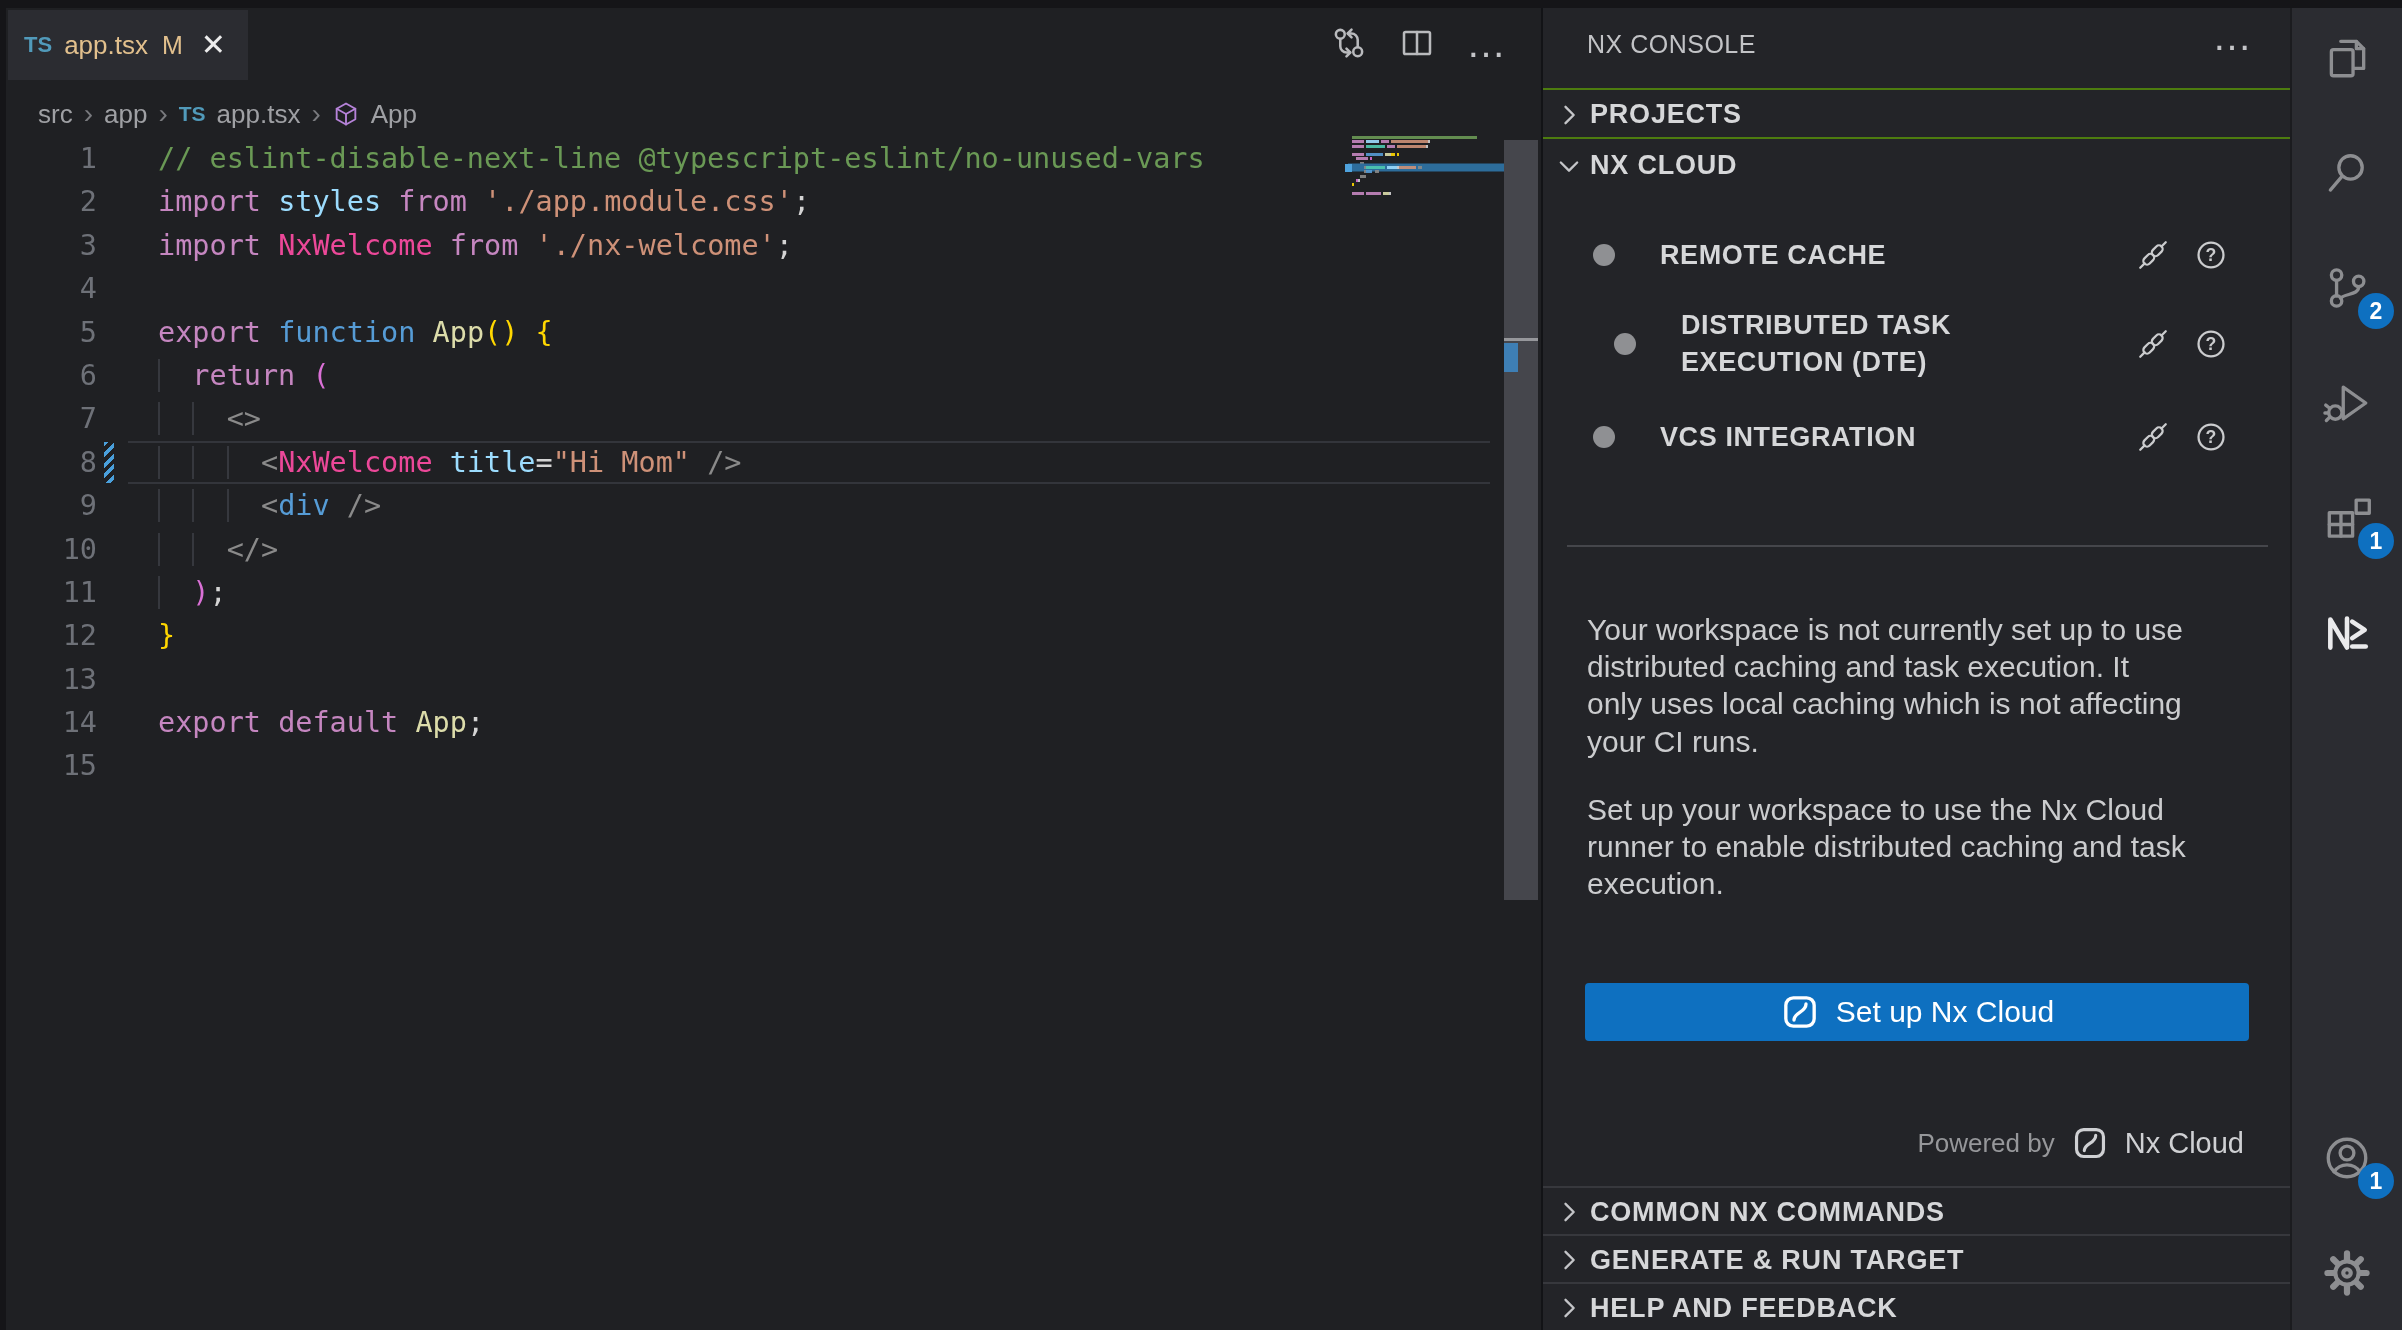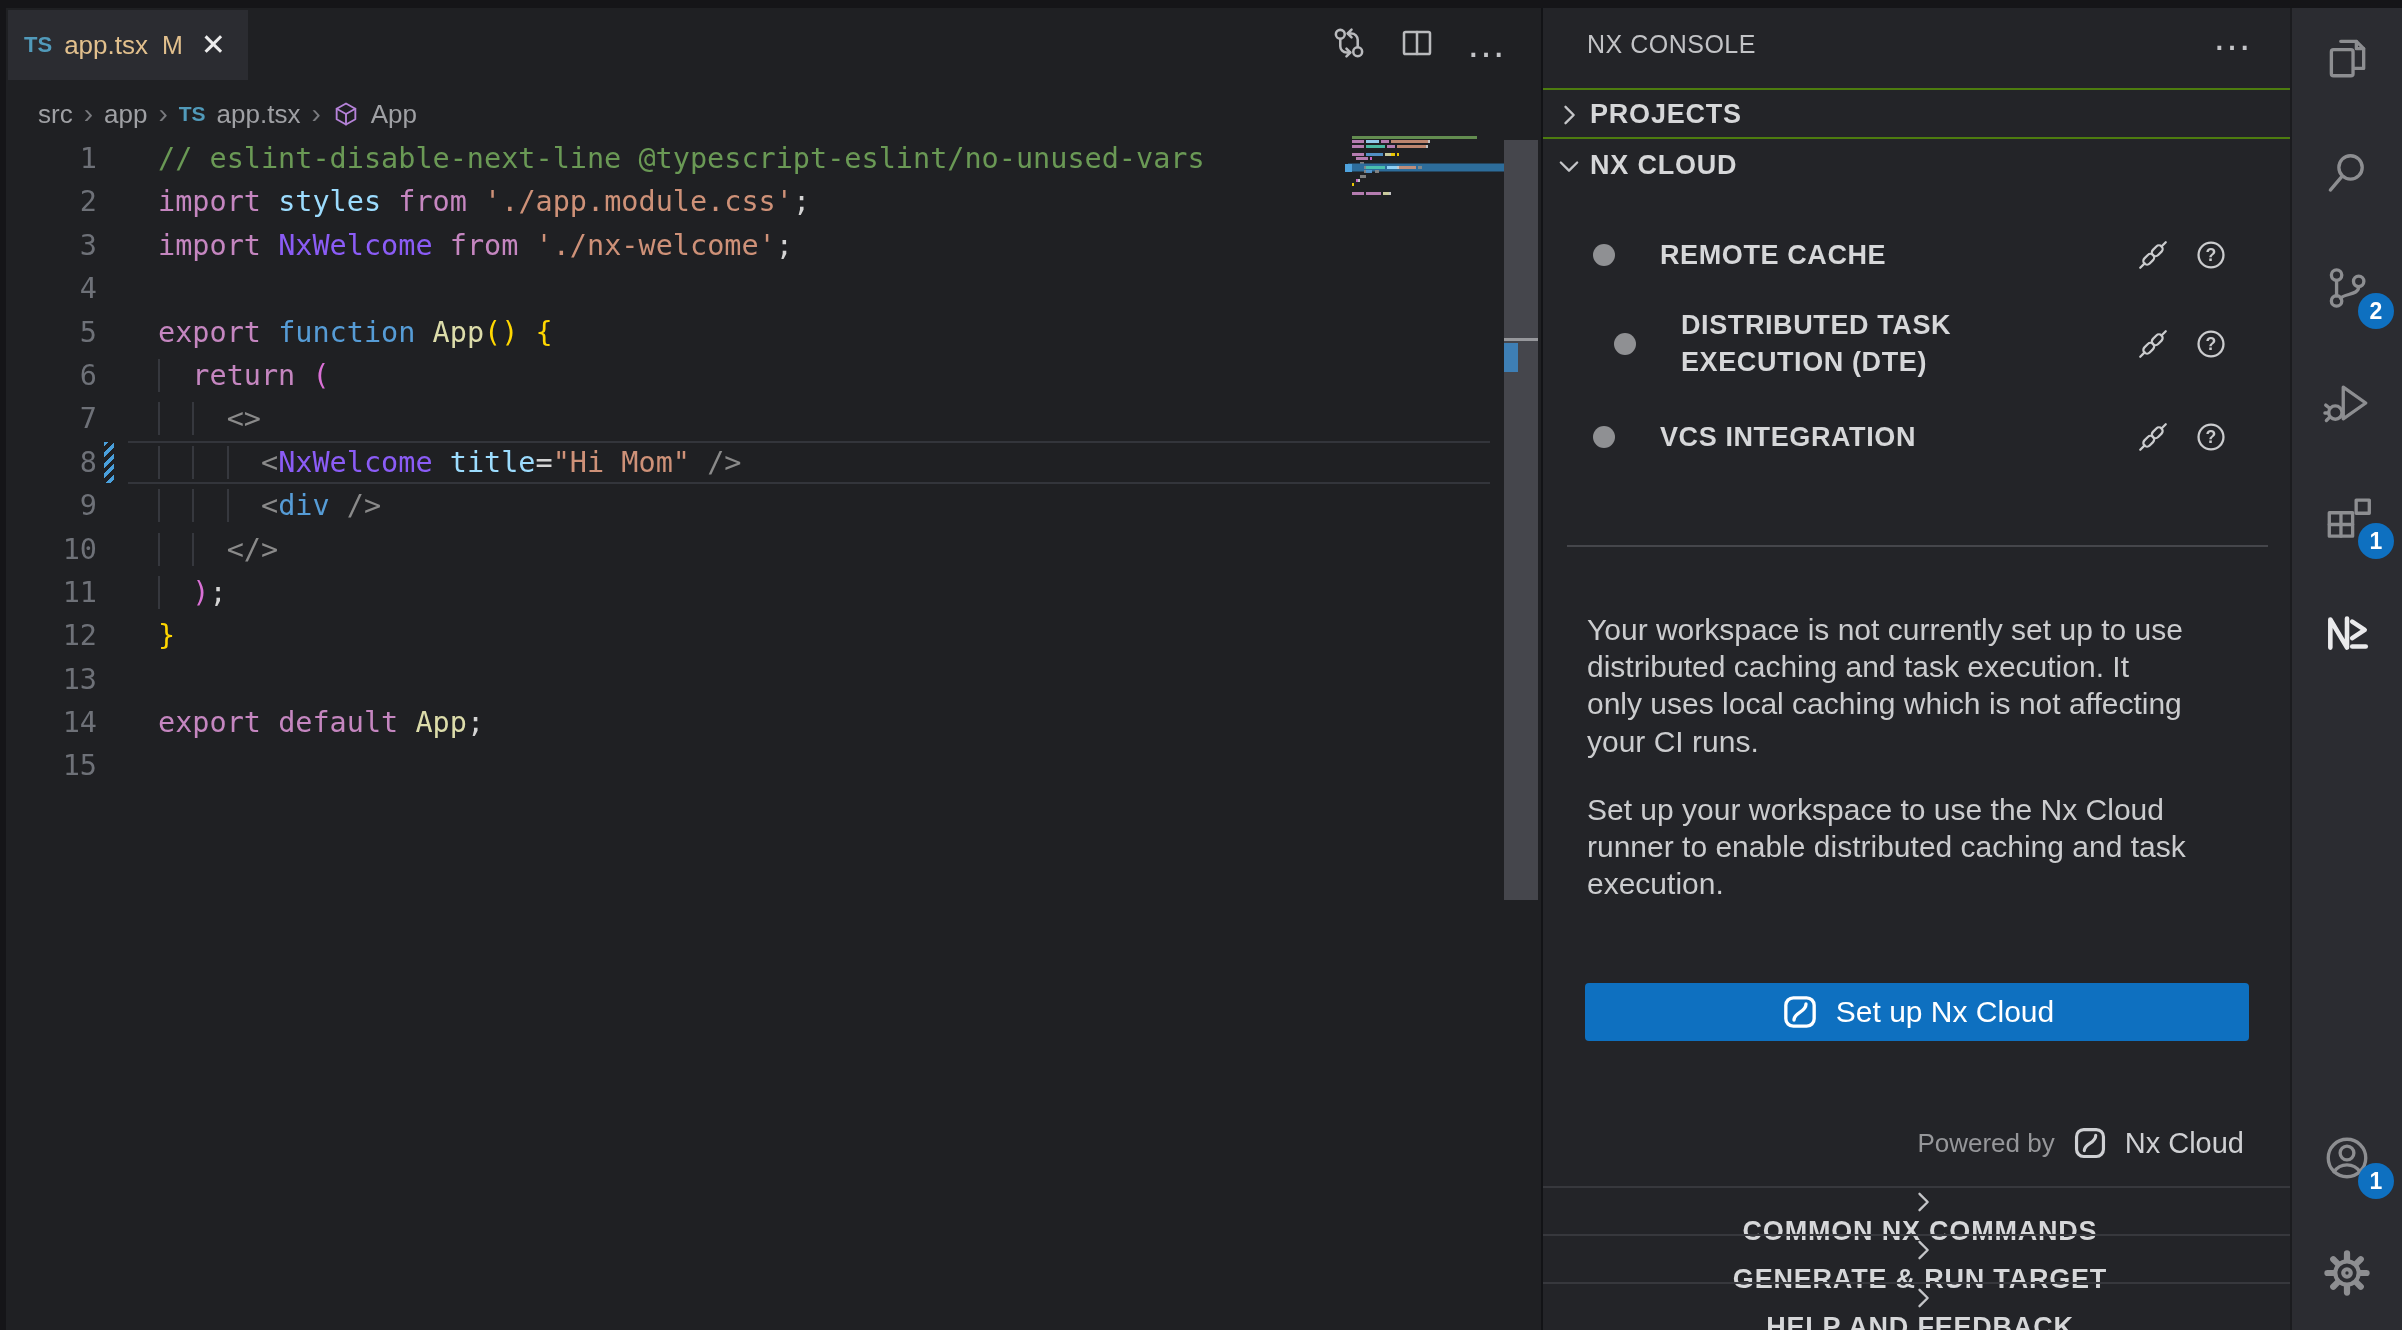--- a/index.html
+++ b/index.html
@@ -27,21 +27,21 @@
   .cline{position:relative;height:43.4px;}
   .lnum{position:absolute;left:0;top:0;width:97px;text-align:right;color:#6e7178;
         font-family:"DejaVu Sans Mono",monospace;font-size:28.5px;line-height:43.4px;}
   .lmod{position:absolute;left:104px;top:1px;bottom:1px;width:10px;
         background:repeating-linear-gradient(135deg,#4aa0dc 0 3.5px,rgba(0,0,0,0) 3.5px 7.5px);}
   .ltext{position:absolute;left:158px;top:0;white-space:pre;color:#d4d4d4;
         font-family:"DejaVu Sans Mono",monospace;font-size:28.5px;line-height:43.4px;}
   .cline.cur::before{content:"";position:absolute;left:128px;right:14px;top:0;bottom:0;
         border-top:2px solid #33353b;border-bottom:2px solid #33353b;box-sizing:border-box;pointer-events:none;}
   .tk-cm{color:#6A9955}.tk-kw{color:#C586C0}.tk-kb{color:#569CD6}.tk-var{color:#9CDCFE}
-  .tk-str{color:#CE9178}.tk-fn{color:#DCDCAA}.tk-cmp{color:#8b5cf6}.tk-pg{color:#8a8a8a}
+  .tk-str{color:#CE9178}.tk-fn{color:#DCDCAA}.tk-cmp{color:#ec4899}.tk-pg{color:#8a8a8a}
   .tk-b1{color:#FFD700}.tk-b2{color:#DA70D6}.tk-wh{color:#d4d4d4}
   .tk-ind{background:repeating-linear-gradient(90deg,#36383e 0,#36383e 2px,rgba(0,0,0,0) 2px,rgba(0,0,0,0) 34.3px);}
 
   .minimap{position:absolute;left:1348px;top:136px;width:156px;}
   .mrow{position:relative;height:3px;margin-bottom:1.3px;}
   .mseg{position:absolute;top:0;height:100%;opacity:.9;}
   .mrow.hl{background:#2d6d9b;box-shadow:0 -2.5px 0 #2d6d9b,0 2.5px 0 #2d6d9b;}
   .mrow.hl::before{content:"";position:absolute;left:-3px;width:7px;top:-2.5px;bottom:-2.5px;background:#4fa3de;}
 
   .scrollstrip{position:absolute;left:1504px;top:140px;width:34px;height:760px;background:#45464c;}
@@ -71,21 +71,21 @@
 
   .setup-btn{position:absolute;left:42px;top:983px;width:664px;height:58px;background:#0e70c0;
         border:none;border-radius:4px;color:#ffffff;font-size:30px;font-family:inherit;
         display:flex;align-items:center;justify-content:center;gap:16px;cursor:pointer;}
   .powered{position:absolute;right:46px;top:1120px;height:46px;display:flex;align-items:center;gap:16px;}
   .powered .pby{font-size:26px;color:#96979a;}
   .powered .brand{font-size:29px;color:#cfd0d3;}
   .powered .icn{color:#cfd0d3;}
 
   .bot-row{position:absolute;left:0;right:0;height:48px;border-top:2px solid #37383d;
-        display:flex;align-items:center;cursor:pointer;flex-direction:column;}
+        display:flex;align-items:center;cursor:pointer;}
 
   
   .activity{position:absolute;left:2290px;top:0;width:112px;height:1330px;background:#2b2c31;
         border-left:2px solid #1b1c1f;box-sizing:border-box;}
   .act-col-top{position:absolute;top:0;left:0;width:100%;}
   .act-col-bottom{position:absolute;bottom:0;left:0;width:100%;}
   .act-item{position:relative;width:110px;height:115px;display:flex;align-items:center;justify-content:center;
         color:#8d8e91;cursor:pointer;}
   .act-item.active{color:#eaeaec;}
   .badge{position:absolute;right:8px;bottom:16px;min-width:36px;height:36px;border-radius:18px;background:#0e70c0;

